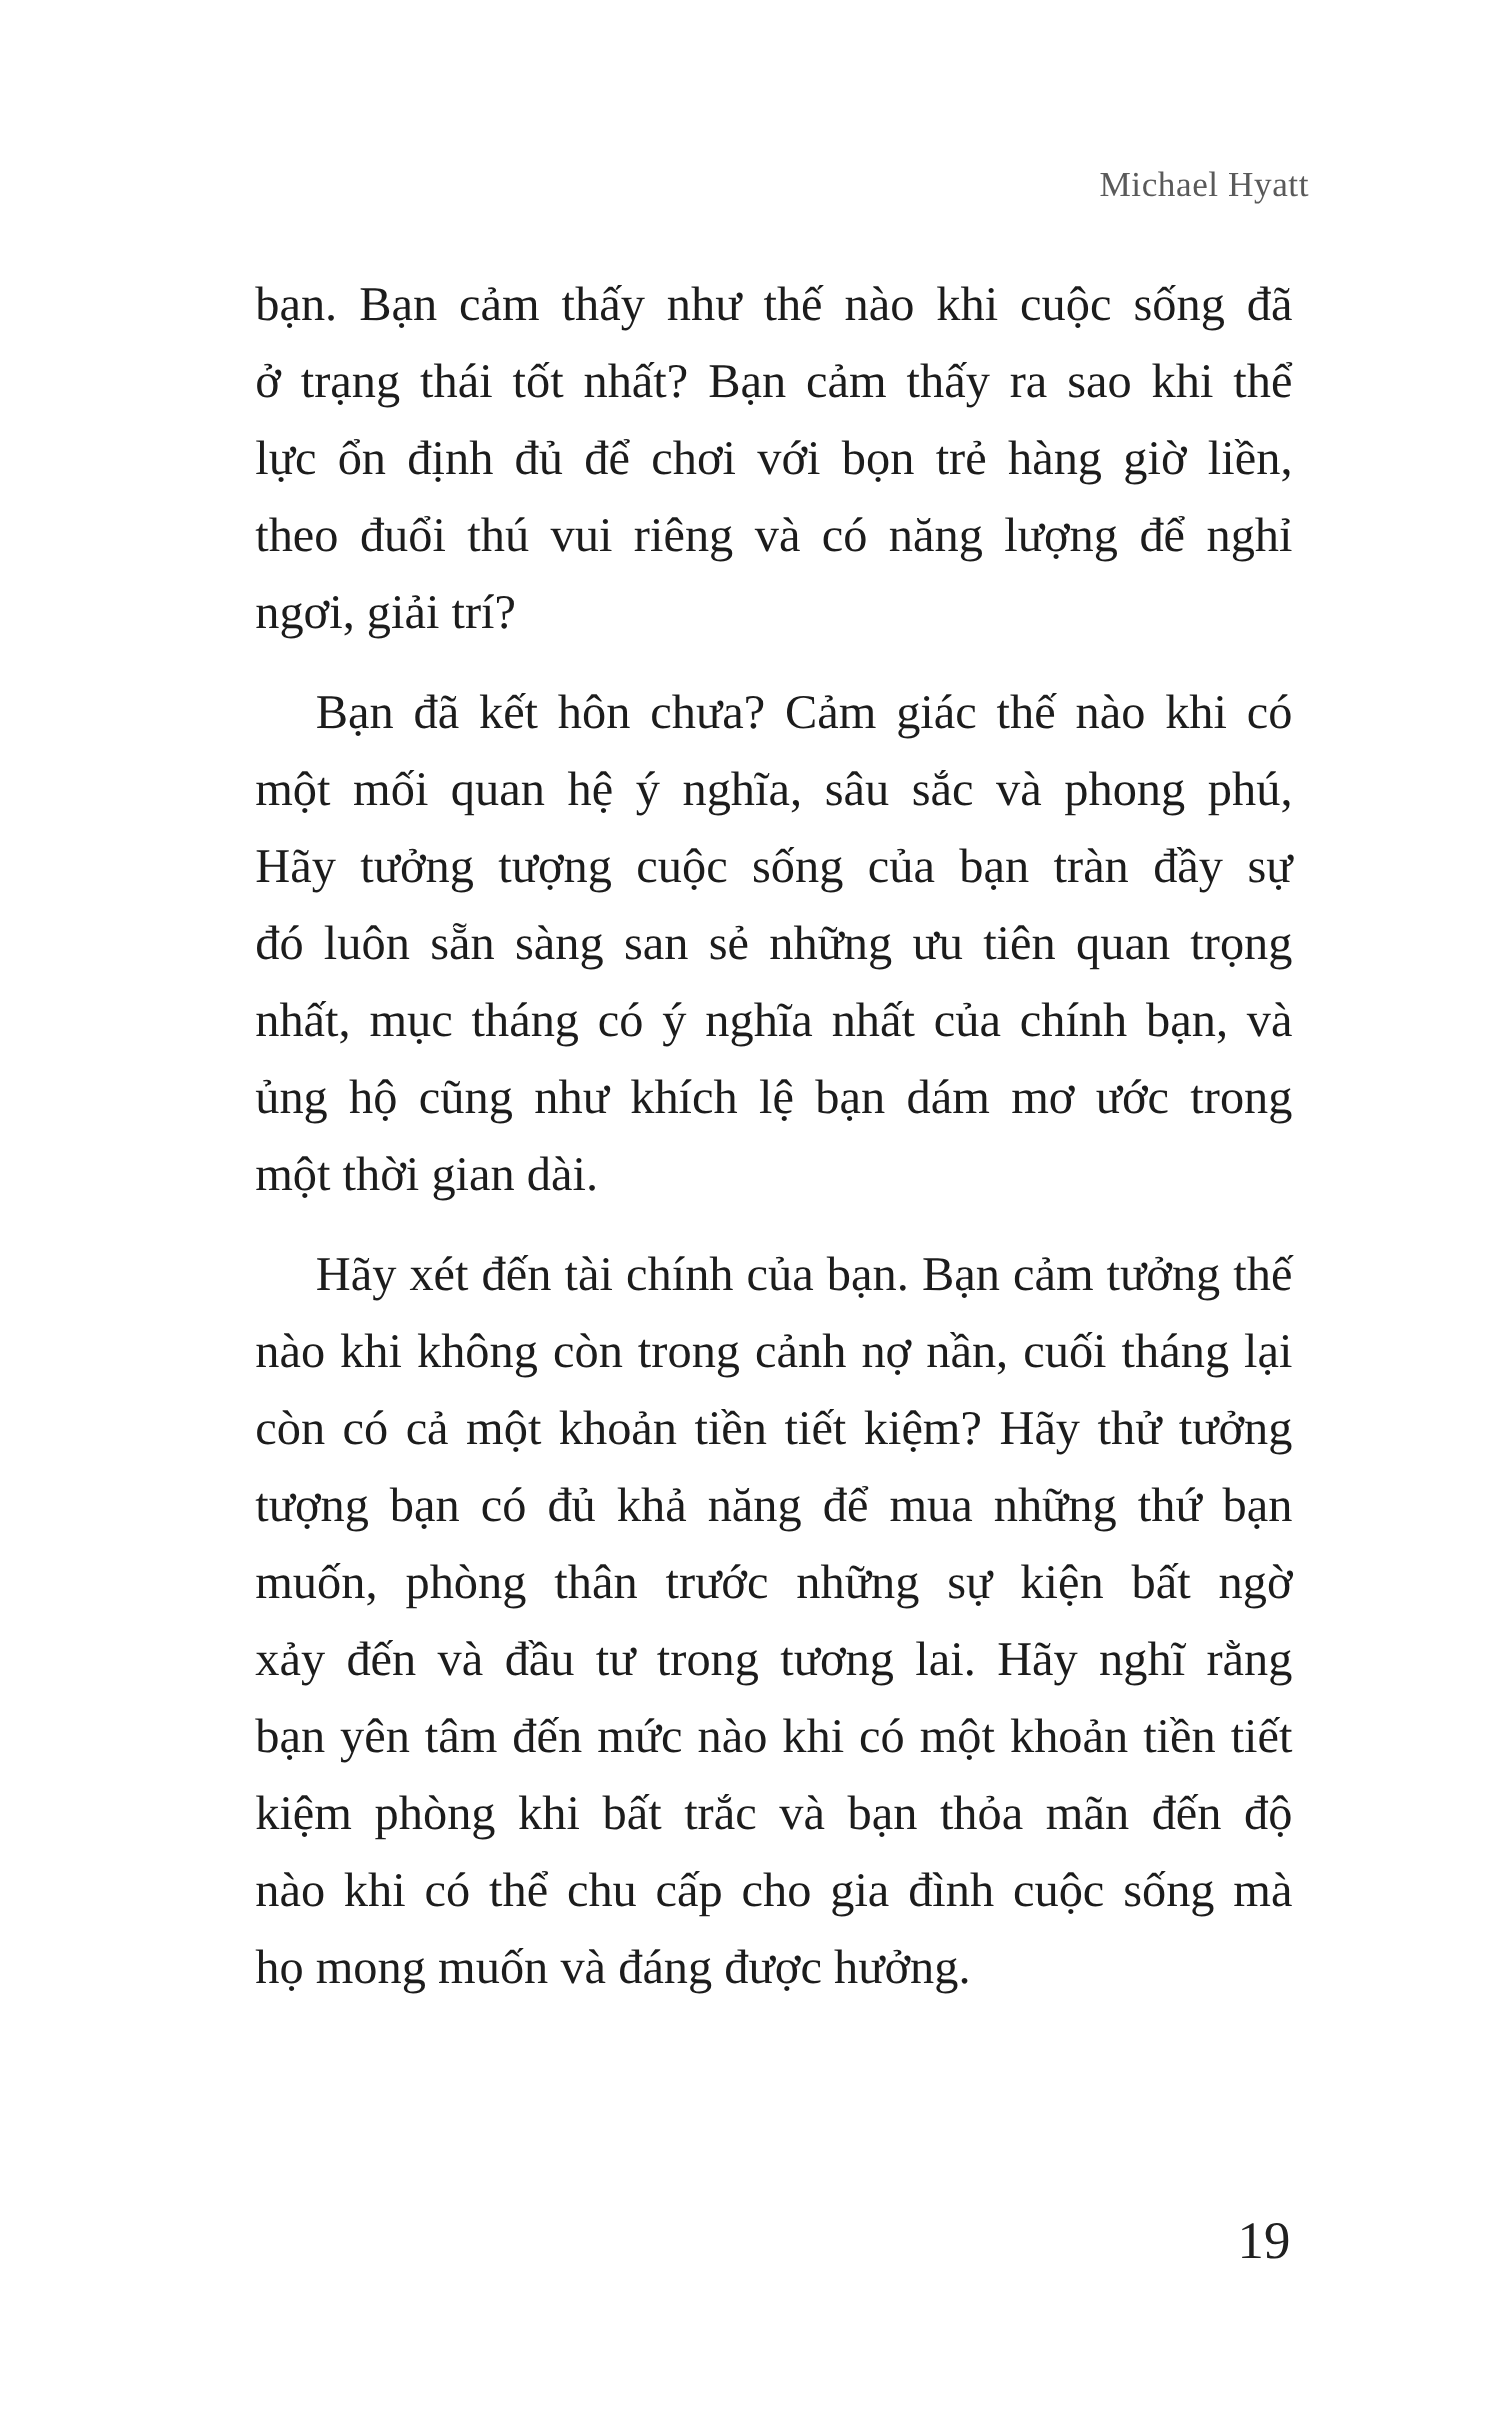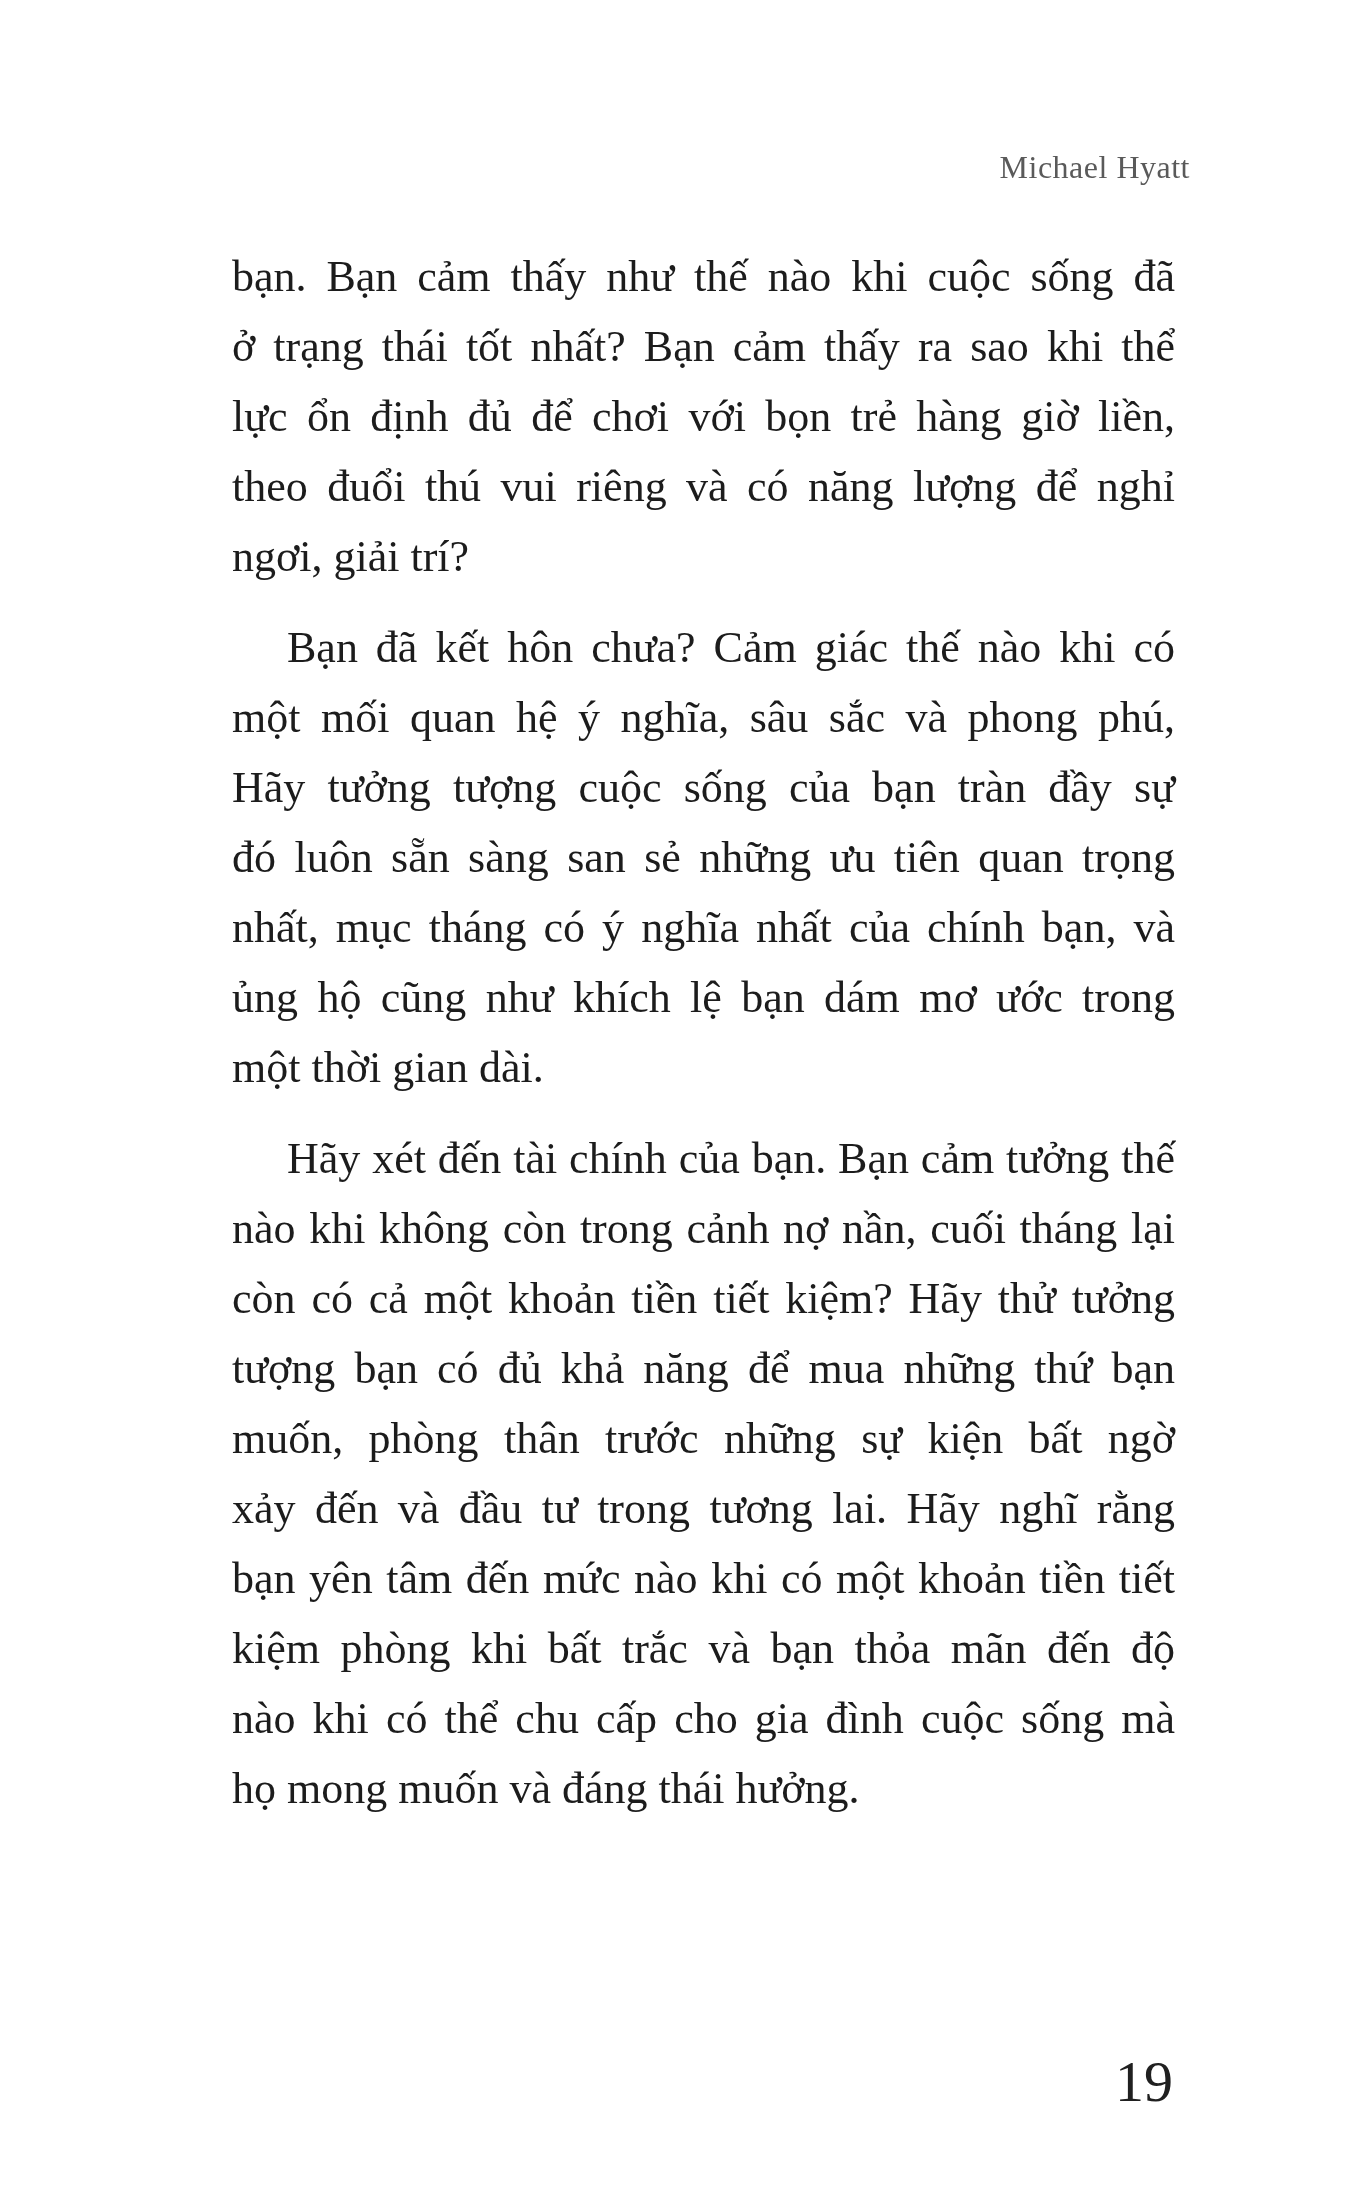--- a/index.html
+++ b/index.html
@@ -55,24 +55,23 @@
   .line.last {
     text-align-last: left;
   }
   .para.indent .line:first-child {
     text-indent: 55px;
   }
   .page-number {
     position: absolute;
     top: 2016px;
     right: 191px;
-    font-size: 58px;
+    font-size: 48px;
     line-height: 44px;
     color: #202020;
-    margin-top: 44px;
   }
 </style>
 </head>
 <body>
 
 <div class="page">
   <div class="running-head">Michael Hyatt</div>
 
   <div class="body-text">
       <div class="para">
@@ -94,18 +93,18 @@
       <div class="para indent">
         <div class="line">Hãy xét đến tài chính của bạn. Bạn cảm tưởng thế</div>
         <div class="line">nào khi không còn trong cảnh nợ nần, cuối tháng lại</div>
         <div class="line">còn có cả một khoản tiền tiết kiệm? Hãy thử tưởng</div>
         <div class="line">tượng bạn có đủ khả năng để mua những thứ bạn</div>
         <div class="line">muốn, phòng thân trước những sự kiện bất ngờ</div>
         <div class="line">xảy đến và đầu tư trong tương lai. Hãy nghĩ rằng</div>
         <div class="line">bạn yên tâm đến mức nào khi có một khoản tiền tiết</div>
         <div class="line">kiệm phòng khi bất trắc và bạn thỏa mãn đến độ</div>
         <div class="line">nào khi có thể chu cấp cho gia đình cuộc sống mà</div>
-        <div class="line last">họ mong muốn và đáng thái hưởng.</div>
+        <div class="line last">họ mong muốn và đáng được hưởng.</div>
       </div>
     </div>
 
   <div class="page-number">19</div>
 </div>
 
 </body></html>

